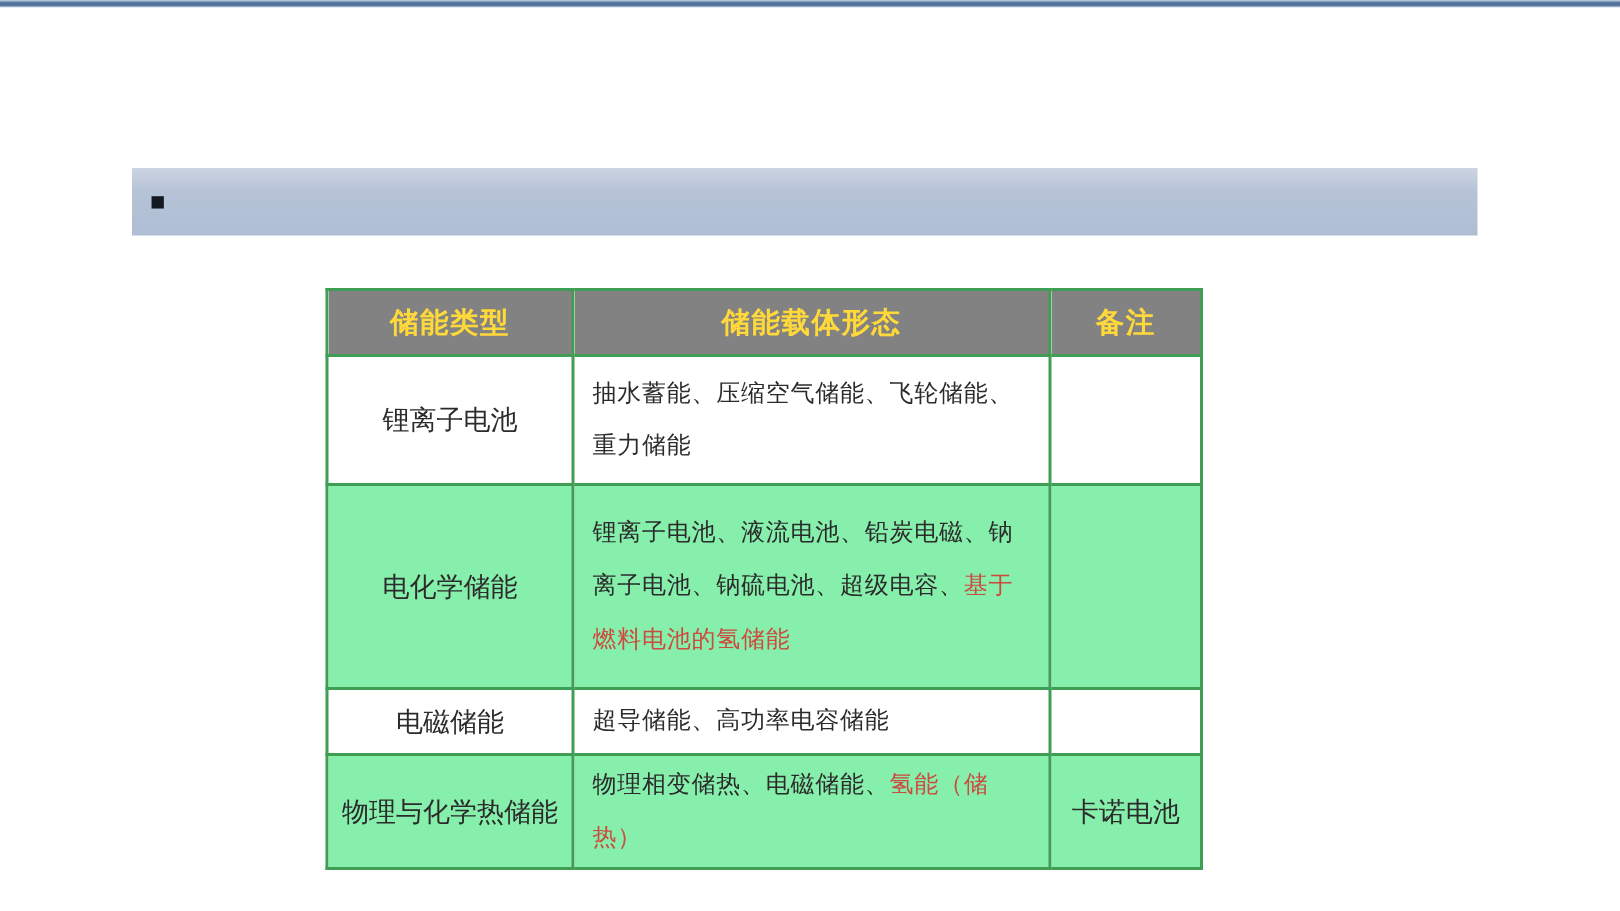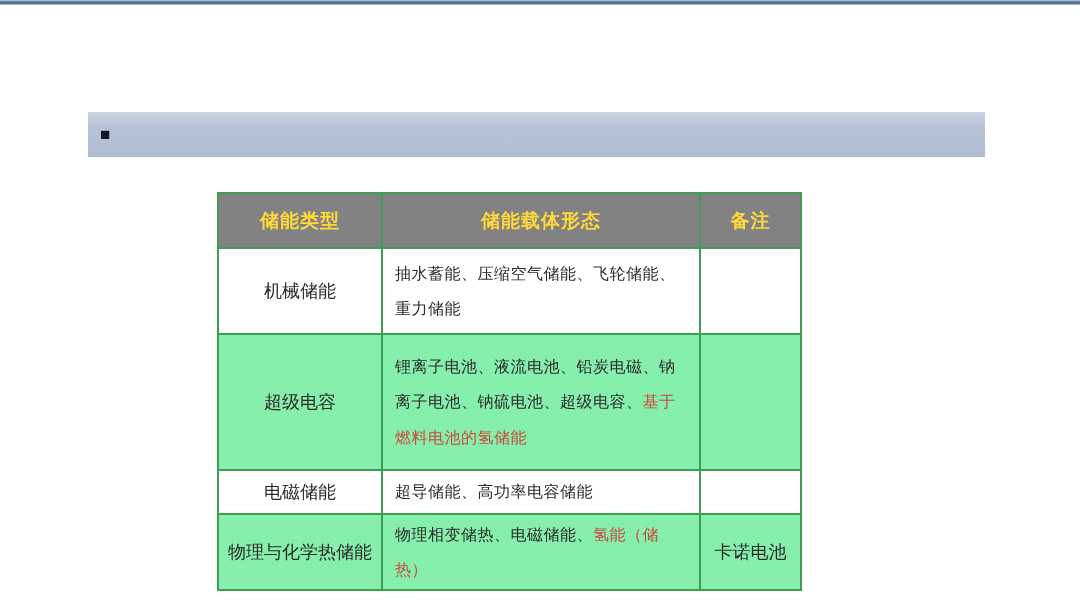--- a/index.html
+++ b/index.html
@@ -52,21 +52,21 @@
     overflow: hidden;
   }
   table.storage th {
     background: #828282;
     color: #ffd83a;
     font-size: 19px;
     font-weight: bold;
     text-align: center;
     letter-spacing: 1px;
   }
-  tr.hdr      { height: 55px; }
+  tr.hdr      { height: 44px; }
   tr.r1       { height: 86px; }
   tr.r2       { height: 136px; }
   tr.r3       { height: 44px; }
   tr.r4       { height: 48px; }
   tr.alt td   { background: #86efac; }
 
   td.type-cell {
     text-align: center;
     vertical-align: middle;
     font-size: 18px;
@@ -108,27 +108,27 @@
         <col style="width:101px">
       </colgroup>
       <tbody>
           <tr class="hdr">
         <th>储能类型</th>
         <th>储能载体形态</th>
         <th>备注</th>
       </tr>
 
       <tr class="r1">
-        <td class="type-cell">机械储能</td>
+        <td class="type-cell">锂离子电池</td>
         <td class="carrier-cell"><span>抽水蓄能、压缩空气储能、飞轮储能、重力储能</span><span class="red"></span></td>
         <td class="note-cell"></td>
       </tr>
 
       <tr class="r2 alt">
-        <td class="type-cell">超级电容</td>
+        <td class="type-cell">电化学储能</td>
         <td class="carrier-cell"><span>锂离子电池、液流电池、铅炭电磁、钠离子电池、钠硫电池、超级电容、</span><span class="red">基于燃料电池的氢储能</span></td>
         <td class="note-cell"></td>
       </tr>
 
       <tr class="r3">
         <td class="type-cell">电磁储能</td>
         <td class="carrier-cell"><span>超导储能、高功率电容储能</span><span class="red"></span></td>
         <td class="note-cell"></td>
       </tr>
 

